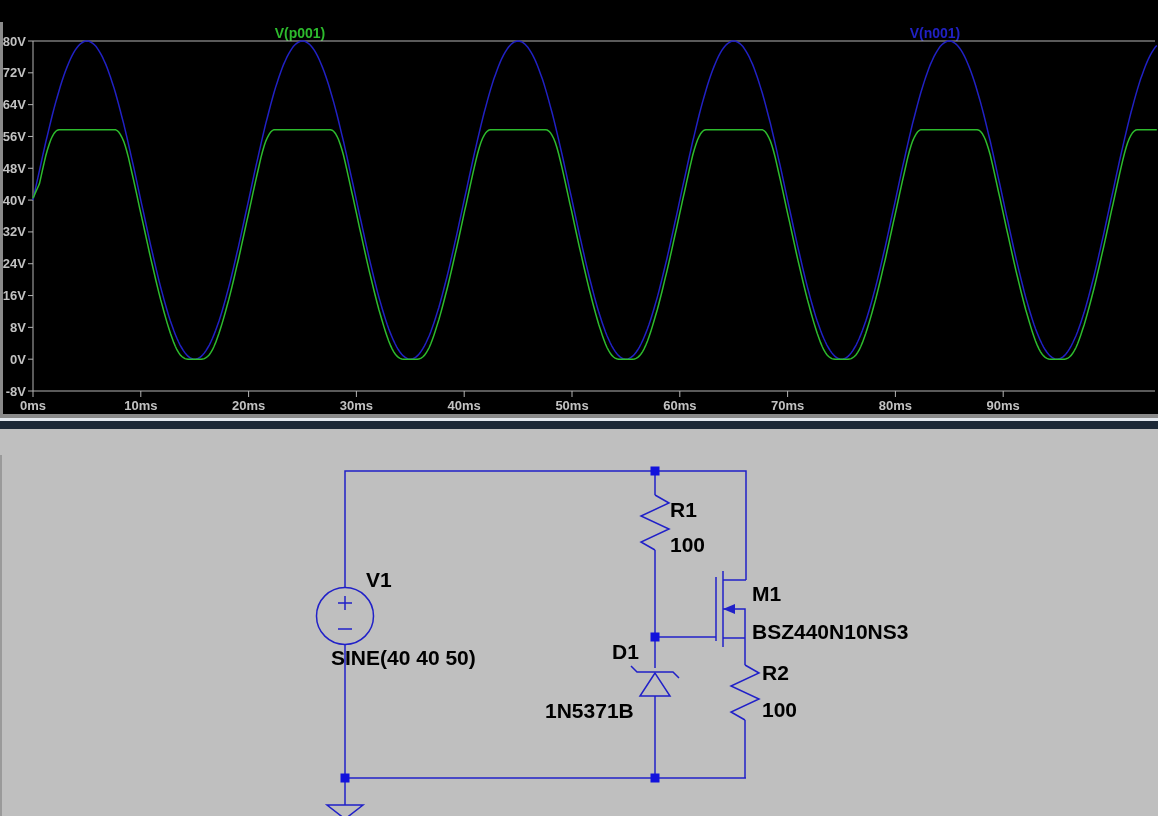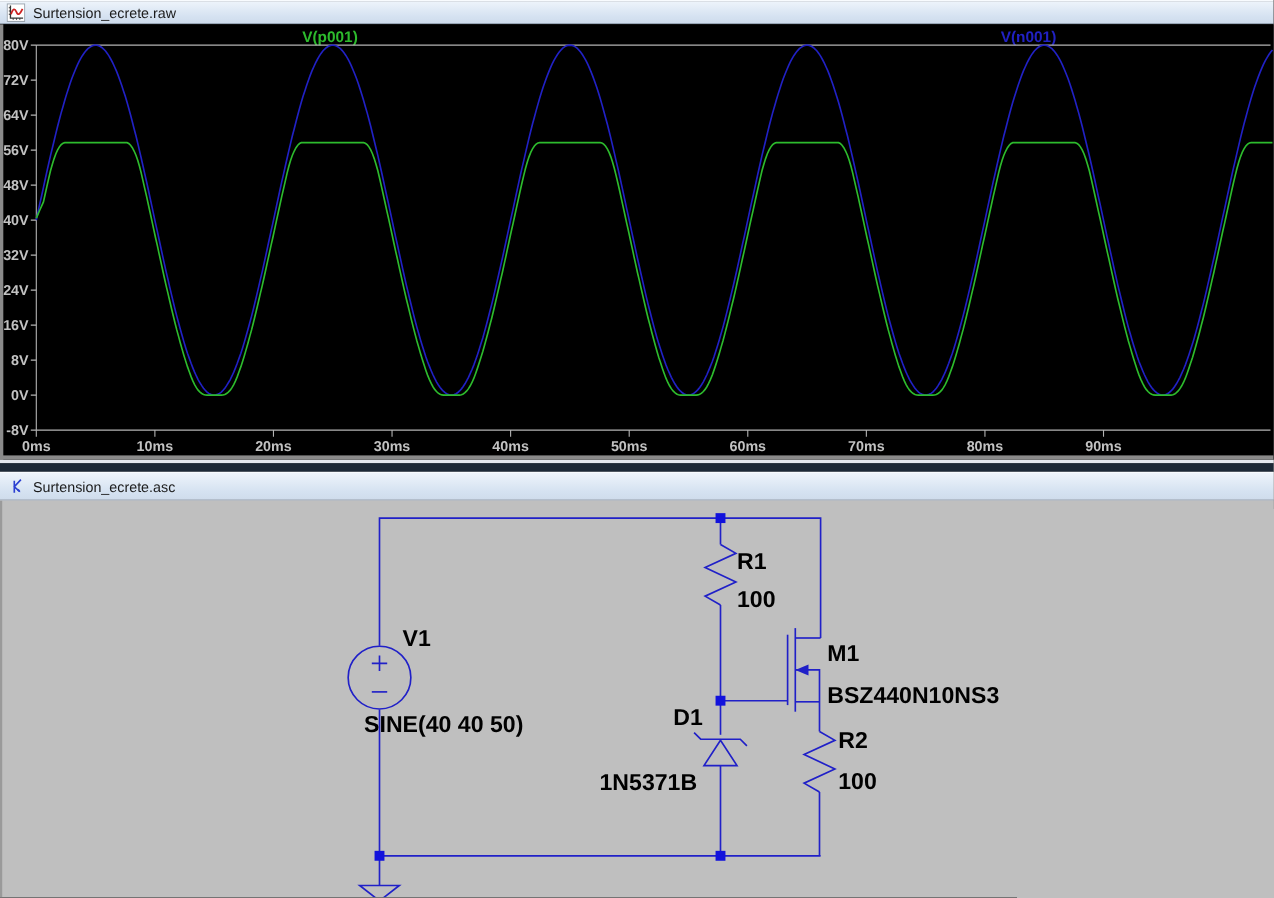--- a/index.html
+++ b/index.html
@@ -25,29 +25,20 @@
   .sym{stroke:#2020c8;stroke-width:1.5;fill:none;}
   .junction{fill:#1212dc;stroke:none;}
   .slabel{font:bold 21px "Liberation Sans","DejaVu Sans",sans-serif;fill:#000;}
 </style>
 </head>
 <body>
 
 <div id="app">
 
   <div id="wave-pane">
-    <div id="wave-titlebar" class="titlebar">
-      <svg width="17" height="17" viewBox="0 0 17 17">
-        <rect x="0.5" y="0.5" width="16" height="16" fill="#ffffff" stroke="#9aa4ae"></rect>
-        <path d="M3.5 2 V13.5 H15" stroke="#333" stroke-width="1.2" fill="none"></path>
-        <path d="M2 4 H3.5 M2 7 H3.5 M2 10 H3.5 M6 13.5 V15 M9 13.5 V15 M12 13.5 V15" stroke="#333" stroke-width="1" fill="none"></path>
-        <path d="M4 10 C6 4, 7.5 4.5, 9 8 C10.5 11.5, 12 10, 14.5 5" stroke="#cc2222" stroke-width="1.6" fill="none"></path>
-      </svg>
-      <span>Surtension_ecrete.raw</span>
-    </div>
 
     <svg id="plot-svg" width="1158" height="396" viewBox="0 0 1158 396">
       <rect x="0" y="0" width="1158" height="396" fill="#000"></rect>
       <rect x="0" y="0" width="3" height="396" fill="#8a8a8a"></rect>
       <rect x="0" y="392" width="1158" height="4" fill="#8a8a8a"></rect>
       <text class="trace-label" x="300" y="16" text-anchor="middle" fill="#2dbb2d">V(p001)</text>
       <text class="trace-label" x="935" y="16" text-anchor="middle" fill="#2121c4">V(n001)</text>
       <g id="plot-dyn">
           <line x1="33" y1="19" x2="1155" y2="19" stroke="#b4b4b4"></line>
           <line x1="33" y1="19" x2="33" y2="369" stroke="#b4b4b4"></line>
@@ -101,27 +92,20 @@
         </g>
     </svg>
   </div>
 
   <div id="divider">
     <div class="sep-light"></div>
     <div class="sep-dark"></div>
   </div>
 
   <div id="sch-pane">
-    <div id="sch-titlebar" class="titlebar">
-      <svg width="17" height="17" viewBox="0 0 17 17">
-        <path d="M7 3 V14 M13 2 L7 8.5 L12 13" stroke="#2b3fd1" stroke-width="1.5" fill="none"></path>
-        <path d="M12.5 13.5 L9.5 12.2 L11.2 10.4 Z" fill="#2b3fd1"></path>
-      </svg>
-      <span>Surtension_ecrete.asc</span>
-    </div>
 
     <svg id="sch-svg" width="1158" height="361" viewBox="0 0 1158 361">
       <rect x="0" y="0" width="1158" height="361" fill="#bfbfbf"></rect>
       <rect x="0" y="0" width="2" height="361" fill="#9a9a9a"></rect>
 
       <g>
         <polyline class="wire" points="345,132 345,16 746,16 746,125"></polyline>
         <line class="wire" x1="345" y1="190" x2="345" y2="323"></line>
         <line class="wire" x1="655" y1="16" x2="655" y2="40"></line>
         <line class="wire" x1="655" y1="95" x2="655" y2="182"></line>

